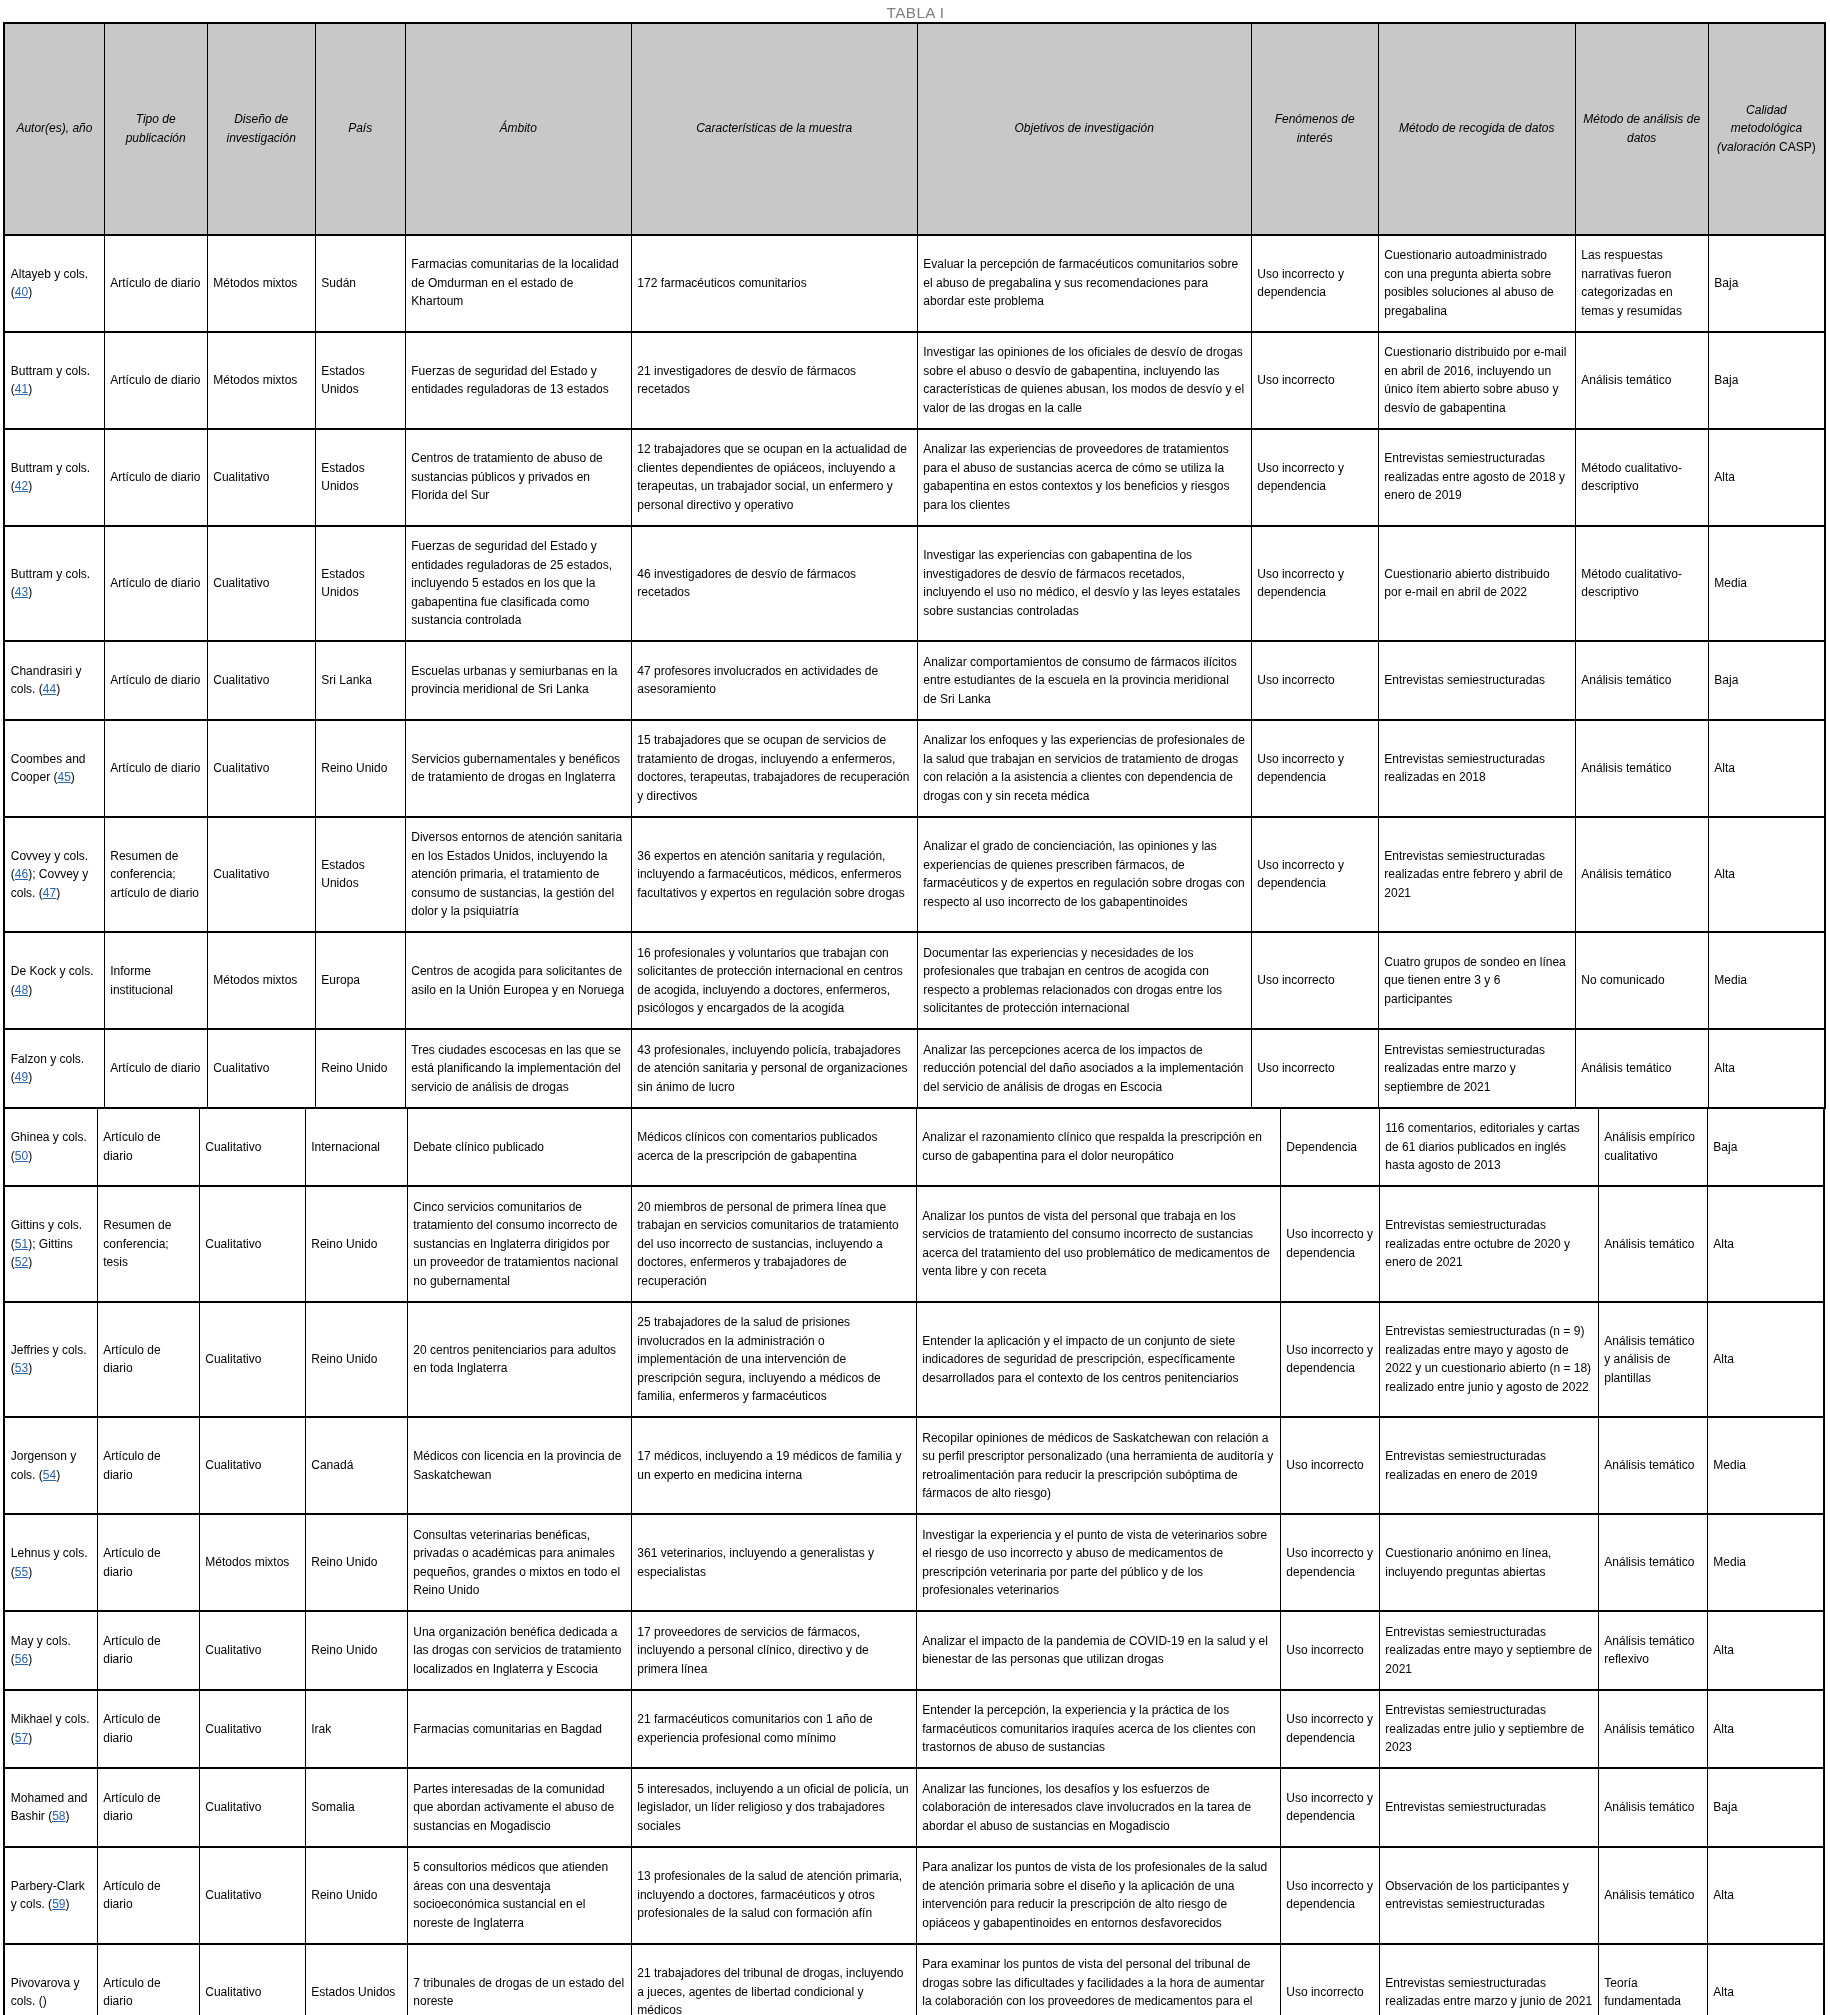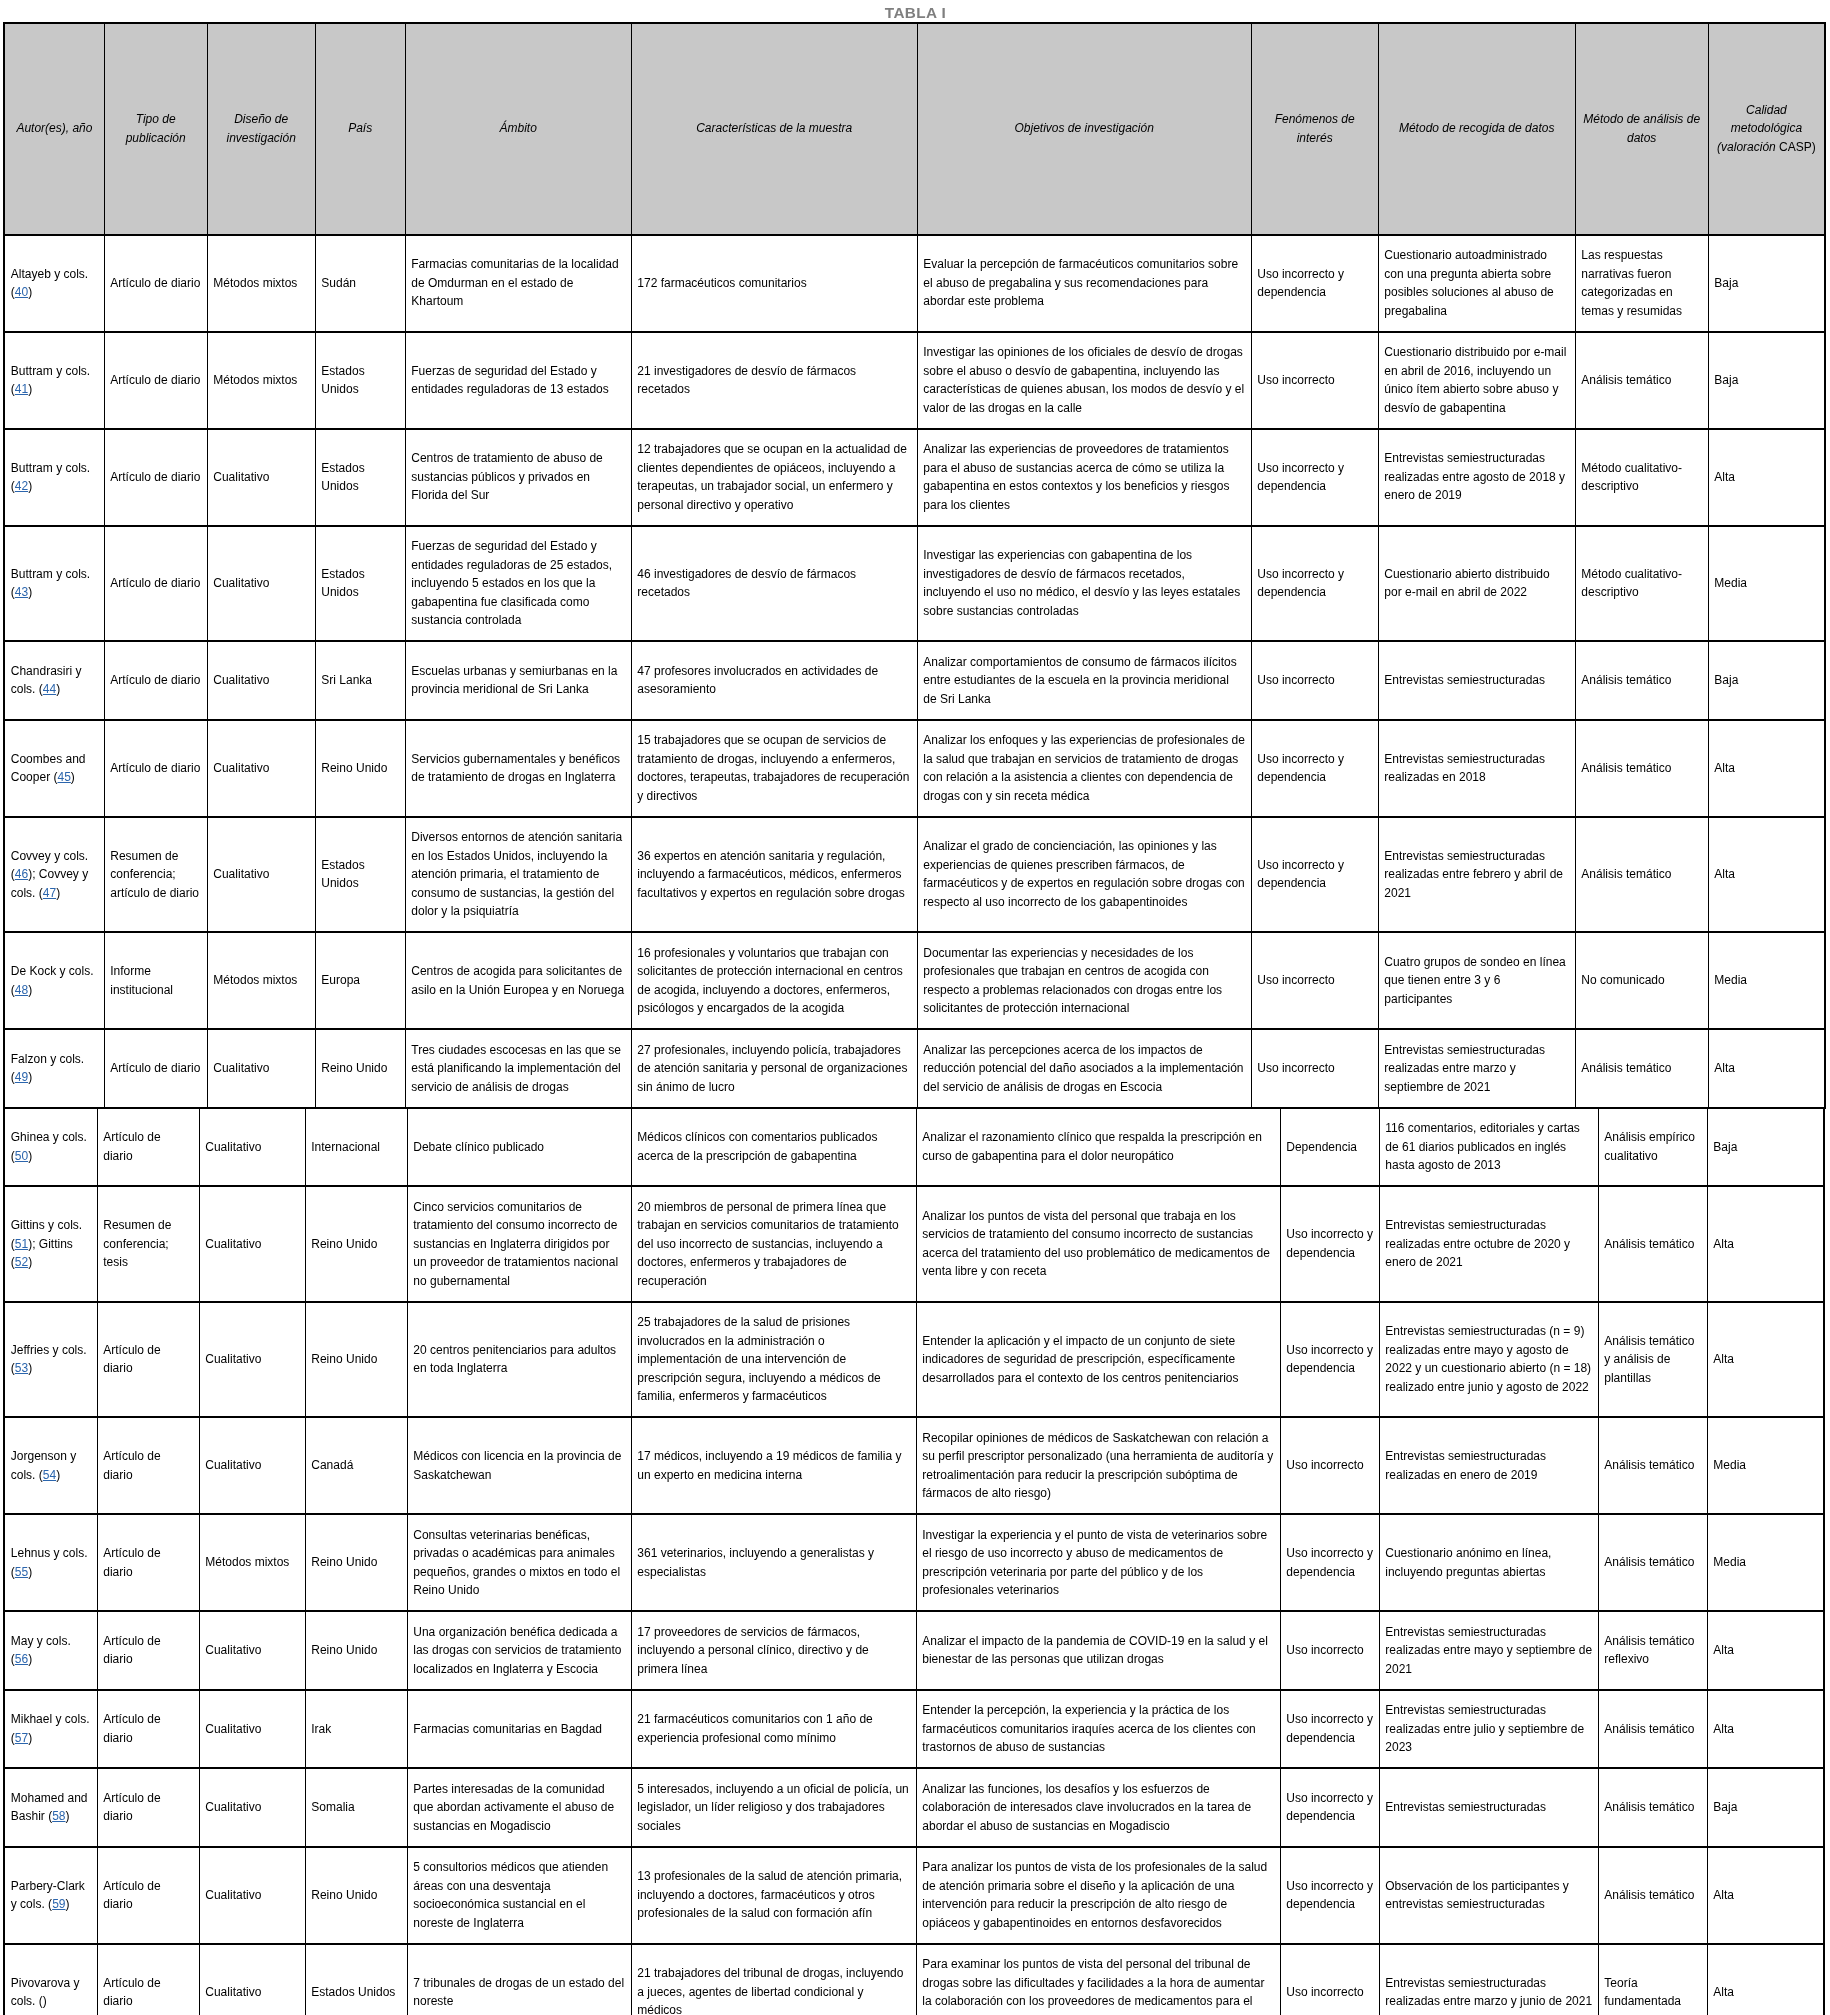--- a/index.html
+++ b/index.html
@@ -7,21 +7,21 @@
     padding: 0;
     background: #ffffff;
     color: #000000;
     font-family: "Liberation Sans", "DejaVu Sans", sans-serif;
   }
   body { width: 1831px; }
   .page { width: 1831px; padding-top: 4px; }
   .title-line1 {
     text-align: center;
     color: #7f7f7f;
-    font-weight: bold;
+    font-weight: normal;
     font-size: 15.3px;
     letter-spacing: 0.4px;
     line-height: 17.7px;
   }
   .title-line2 {
     text-align: center;
     color: #000000;
     font-weight: normal;
     font-size: 14px;
     letter-spacing: 0.2px;
@@ -203,21 +203,21 @@
             <td>Cuatro grupos de sondeo en línea que tienen entre 3 y 6 participantes</td>
             <td>No comunicado</td>
             <td>Media</td>
           </tr>
           <tr>
             <td>Falzon y cols. (<a class="ref">49</a>)</td>
             <td>Artículo de diario</td>
             <td>Cualitativo</td>
             <td>Reino Unido</td>
             <td>Tres ciudades escocesas en las que se está planificando la implementación del servicio de análisis de drogas</td>
-            <td>27 profesionales, incluyendo policía, trabajadores de atención sanitaria y personal de organizaciones sin ánimo de lucro</td>
+            <td>43 profesionales, incluyendo policía, trabajadores de atención sanitaria y personal de organizaciones sin ánimo de lucro</td>
             <td>Analizar las percepciones acerca de los impactos de reducción potencial del daño asociados a la implementación del servicio de análisis de drogas en Escocia</td>
             <td>Uso incorrecto</td>
             <td>Entrevistas semiestructuradas realizadas entre marzo y septiembre de 2021</td>
             <td>Análisis temático</td>
             <td>Alta</td>
           </tr>
         </tbody>
       </table>
       <table class="studies">
         <colgroup>

